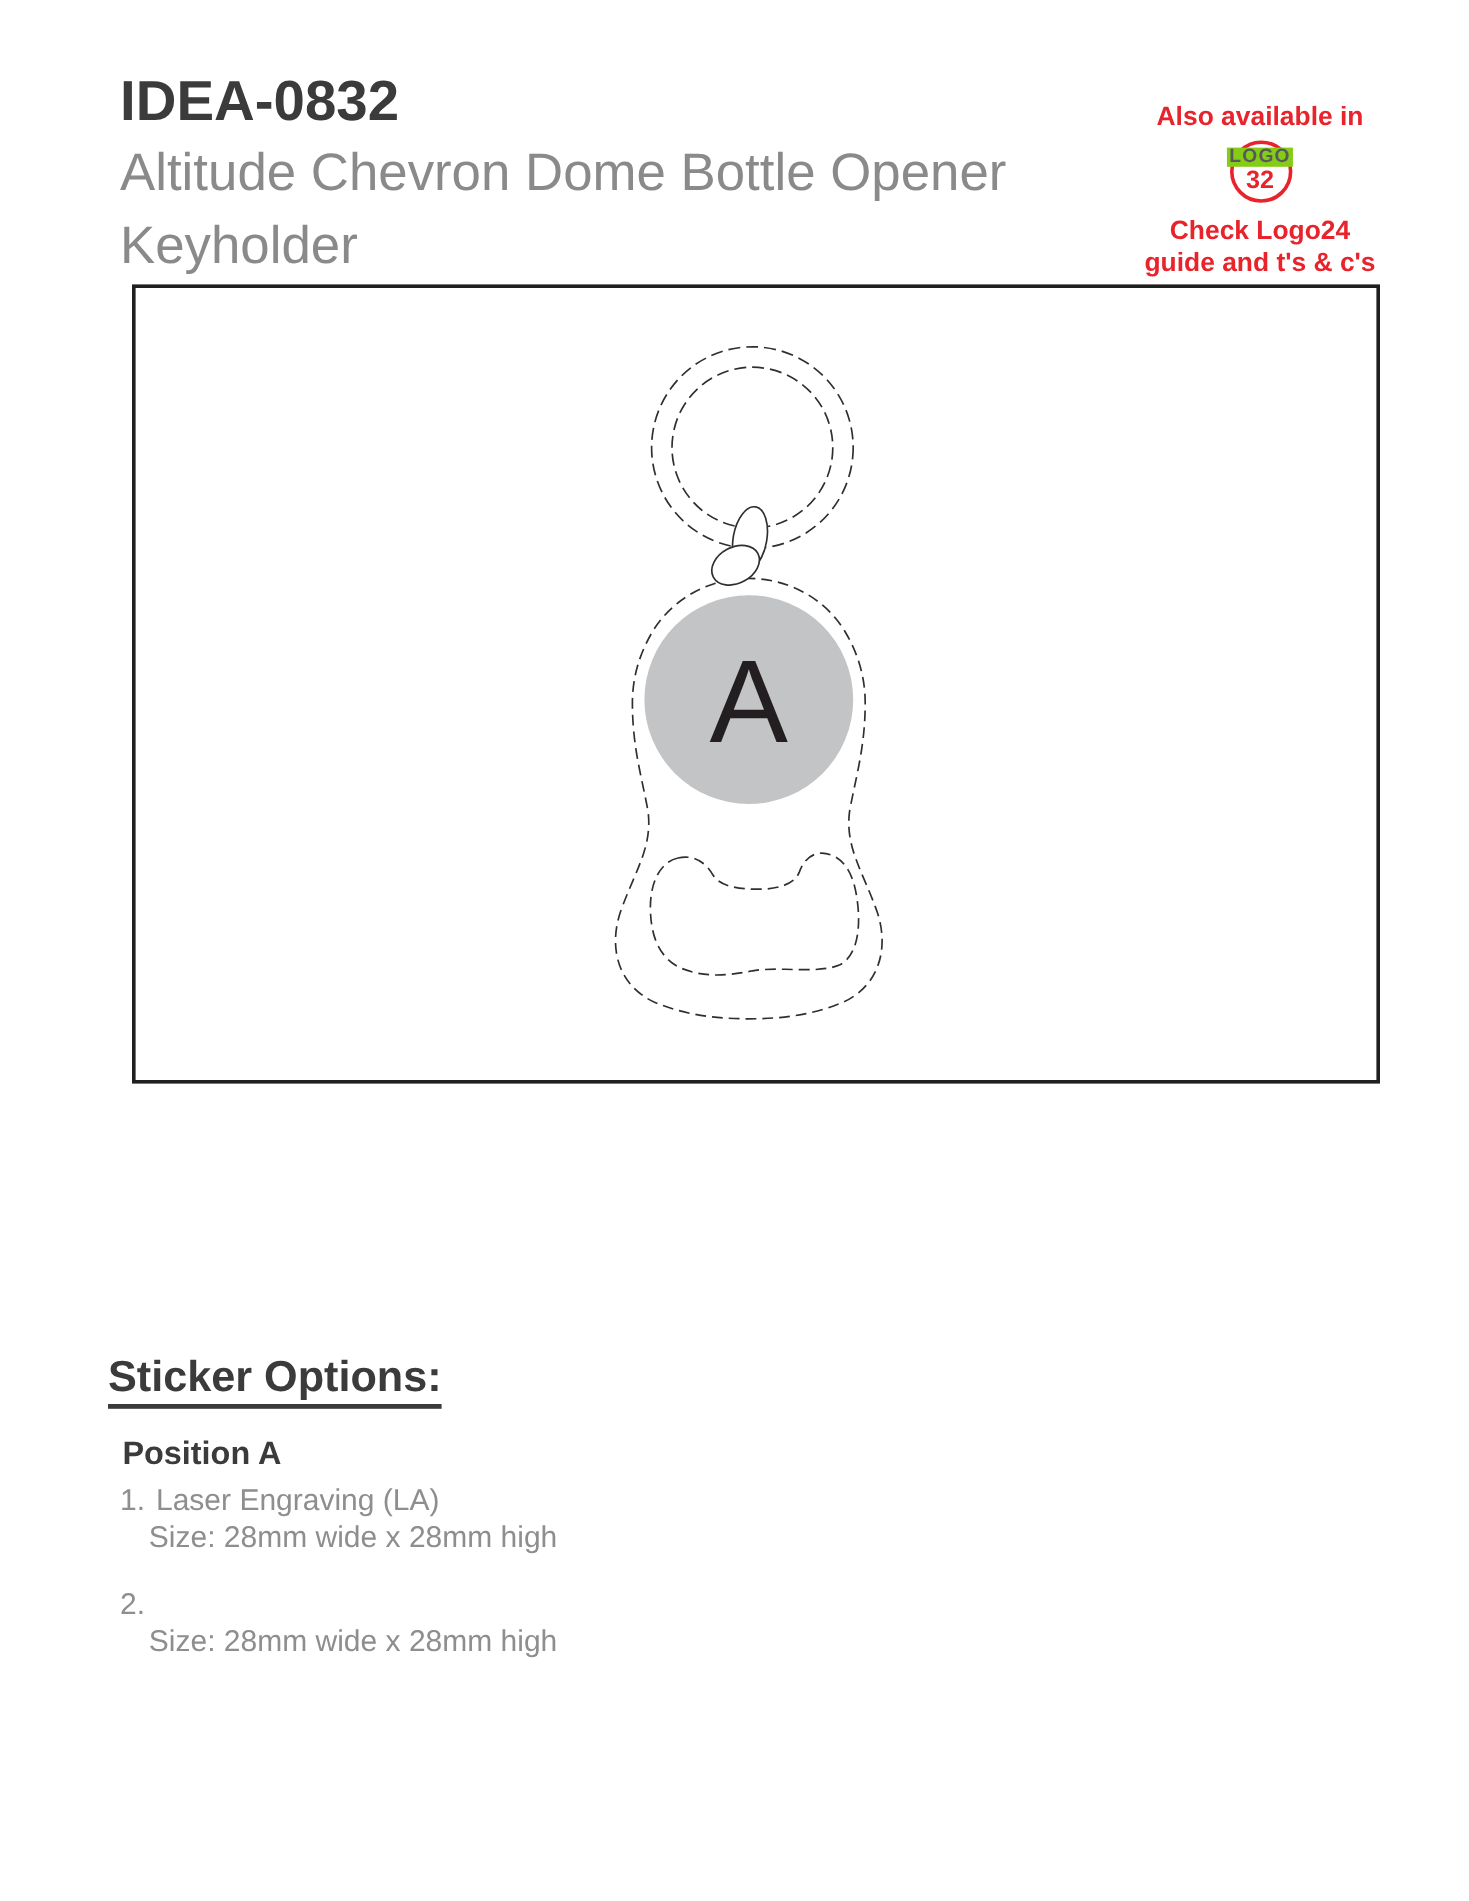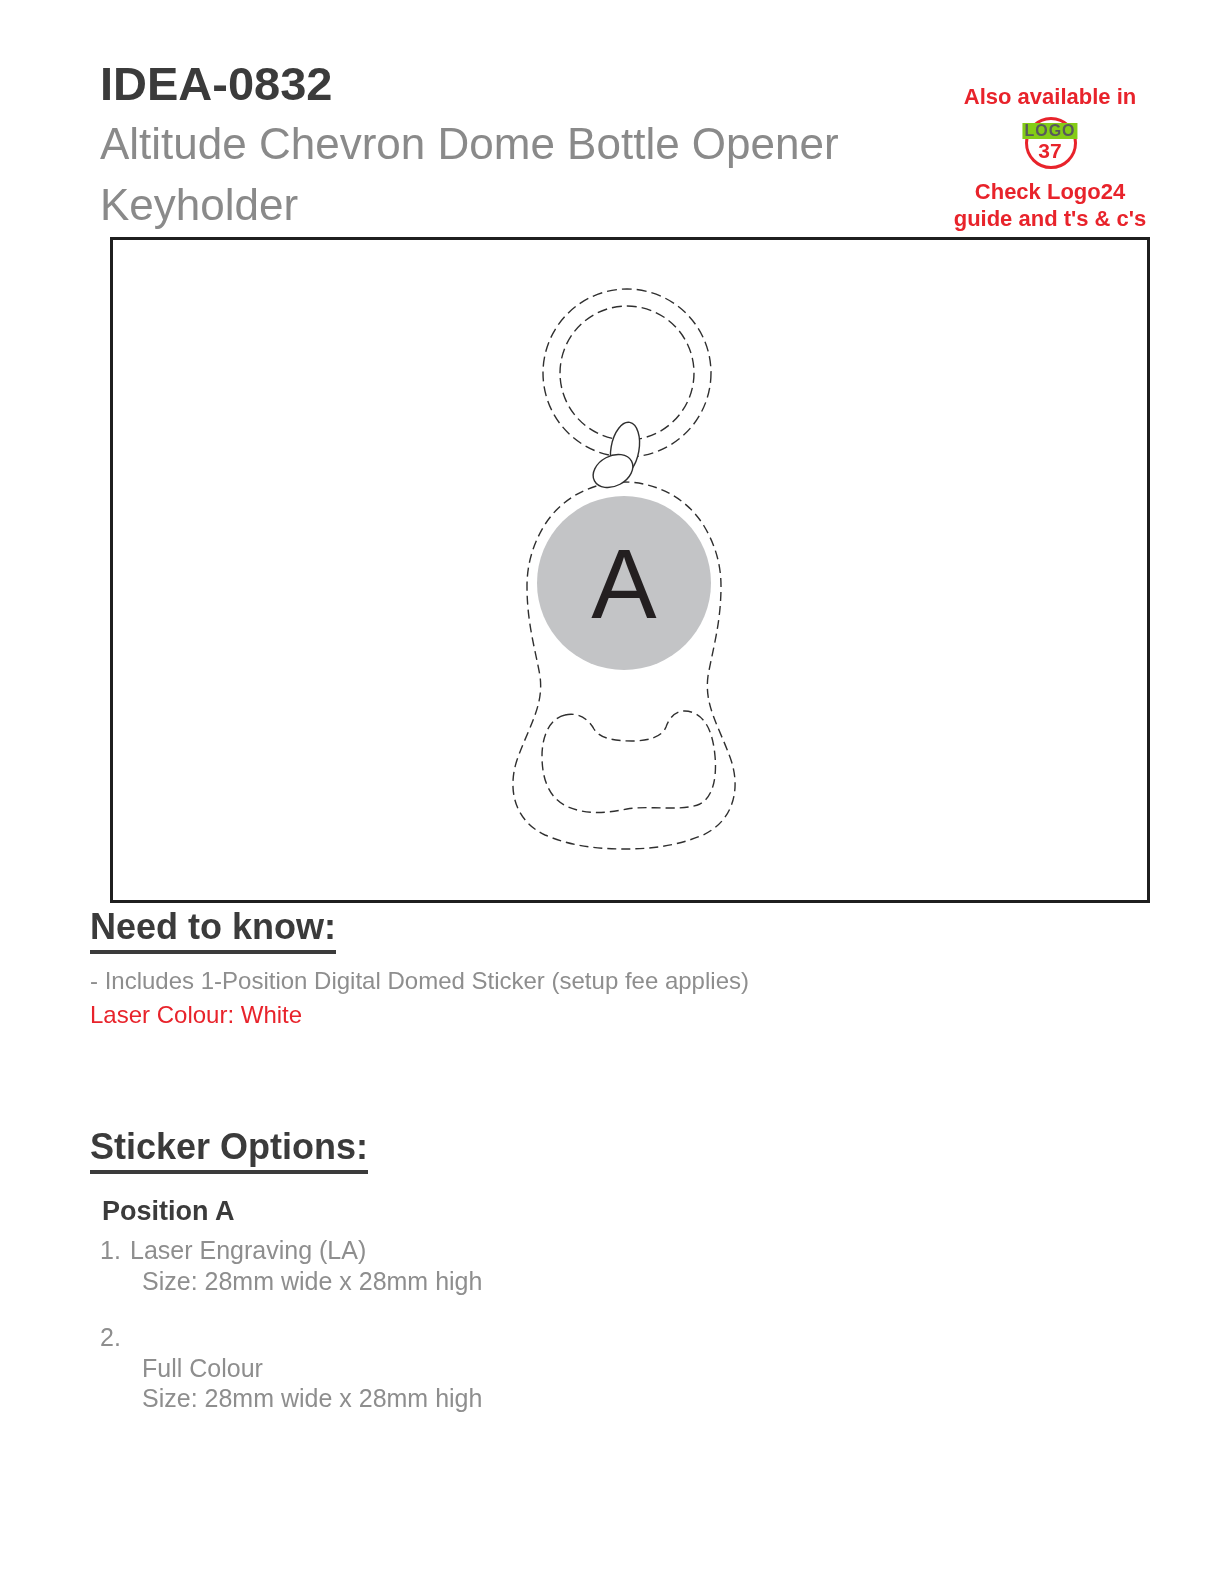--- a/index.html
+++ b/index.html
@@ -76,37 +76,37 @@
   
   .branding { position: absolute; left: 90px; top: 1126px; }
   .position-label {
     font-size: 27px; font-weight: bold; color: #3b3b3b;
     margin: 22px 0 8px 12px;
   }
   .option { margin-left: 10px; margin-bottom: 26px; }
   .option-line { display: flex; font-size: 25px; color: #8e8e8e; line-height: 1.22; }
   .option-num { width: 30px; flex: 0 0 30px; }
   .option-detail {
-    font-size: 25px; color: #8e8e8e; line-height: 1.22; margin-left: 42px;
+    font-size: 25px; color: #8e8e8e; line-height: 1.22; margin-left: 24px;
   }
 </style>
 </head>
 <body>
 
 <div class="page">
 
   <div class="product-code">IDEA-0832</div>
   <div class="product-name">Altitude Chevron Dome Bottle Opener Keyholder</div>
 
   <div class="logo24-badge">
     <div class="badge-line">Also available in</div>
     <div class="logo24-mark">
       <div class="logo24-circle"></div>
       <div class="logo24-word">LOGO</div>
-      <div class="logo24-num">37</div>
+      <div class="logo24-num">32</div>
     </div>
     <div class="badge-line">Check Logo24</div>
     <div class="badge-line">guide and t's &amp; c's</div>
   </div>
 
   <div class="product-image-box">
     <svg class="keyholder-svg" viewBox="0 0 360 600">
 
       <circle cx="178" cy="95" r="84" fill="none" stroke="#2f2f2f" stroke-width="1.4" stroke-dasharray="10 5"></circle>
       <circle cx="178" cy="95" r="67" fill="none" stroke="#2f2f2f" stroke-width="1.4" stroke-dasharray="10 5"></circle>
@@ -138,40 +138,34 @@
                C 139 440, 128 434, 116 437 Z" fill="none" stroke="#2f2f2f" stroke-width="1.4" stroke-dasharray="9 5"></path>
 
       <ellipse cx="176" cy="171" rx="14" ry="27" transform="rotate(10 176 171)" fill="#ffffff" stroke="#2f2f2f" stroke-width="1.4"></ellipse>
       <ellipse cx="164" cy="193" rx="21" ry="15" transform="rotate(-28 164 193)" fill="#ffffff" stroke="#2f2f2f" stroke-width="1.4"></ellipse>
 
       <circle cx="175" cy="305" r="87" fill="#c3c4c6"></circle>
       <text x="175" y="340" font-size="98" fill="#231f20" text-anchor="middle" font-family="Liberation Sans, sans-serif">A</text>
     </svg>
   </div>
 
-  <div class="need-to-know">
-    <div class="section-heading">Need to know:</div>
-    <div class="ntk-item">- Includes 1-Position Digital Domed Sticker (setup fee applies)</div>
-    <div class="ntk-laser">Laser Colour: White</div>
-  </div>
 
   <div class="branding">
     <div class="section-heading">Sticker Options:</div>
     <div class="position-label">Position A</div>
 
     <div class="option">
       <div class="option-line">
         <span class="option-num">1.</span>
         <span>Laser Engraving (LA)</span>
       </div>
       <div class="option-detail">Size: 28mm wide x 28mm high</div>
     </div>
 
     <div class="option">
       <div class="option-line">
         <span class="option-num">2.</span>
       </div>
-      <div class="option-detail">Full Colour</div>
       <div class="option-detail">Size: 28mm wide x 28mm high</div>
     </div>
   </div>
 
 </div>
 
 </body></html>

